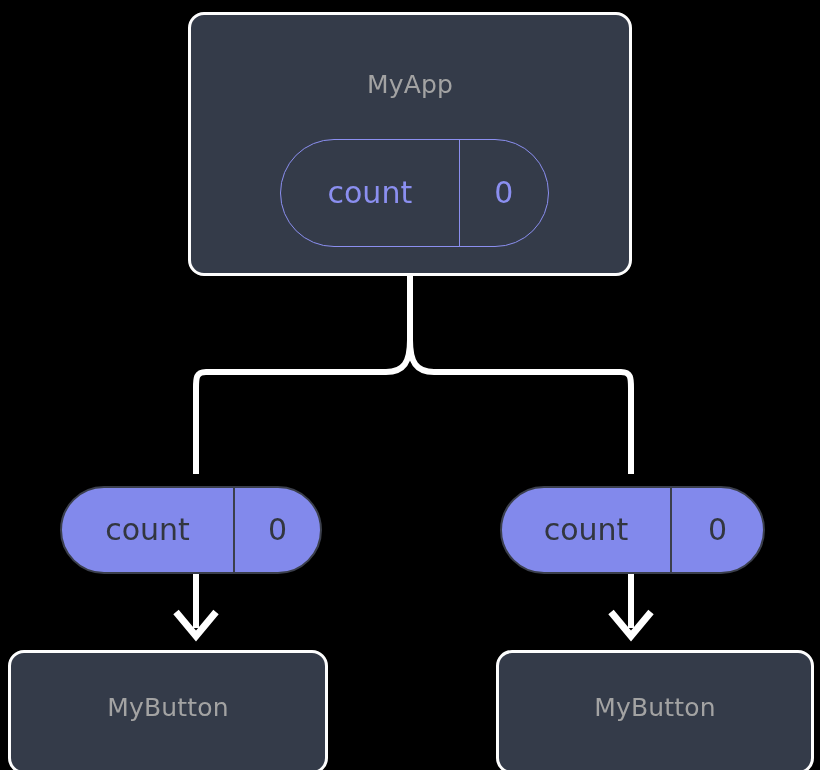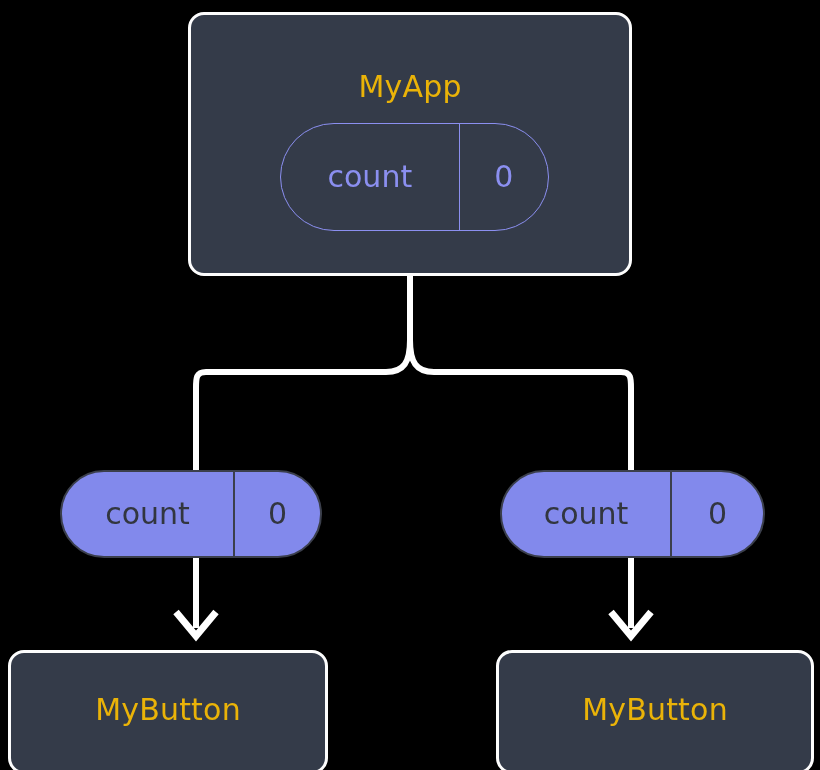--- a/index.html
+++ b/index.html
@@ -40,22 +40,22 @@
     background: #343b49;
     border: 3px solid #fdfdfd;
     border-radius: 16px;
     z-index: 2;
   }
   .node-title {
     position: absolute;
     left: 0;
     right: 0;
     text-align: center;
-    color: #eab308;
-    font-size: 30px;
+    color: #a3a3a3;
+    font-size: 25px;
     font-weight: 400;
     letter-spacing: 0.2px;
     line-height: 1;
     white-space: nowrap;
   }
 
   
   #app-node {
     left: 188px;
     top: 12px;
@@ -68,20 +68,21 @@
 
   
   .state-pill {
     position: absolute;
     box-sizing: border-box;
     display: flex;
     align-items: stretch;
     border-radius: 999px;
     overflow: hidden;
     z-index: 3;
+    margin-top: 16px;
   }
   .state-pill .pill-key,
   .state-pill .pill-val {
     display: flex;
     align-items: center;
     justify-content: center;
     line-height: 1;
     white-space: nowrap;
     box-sizing: border-box;
   }

